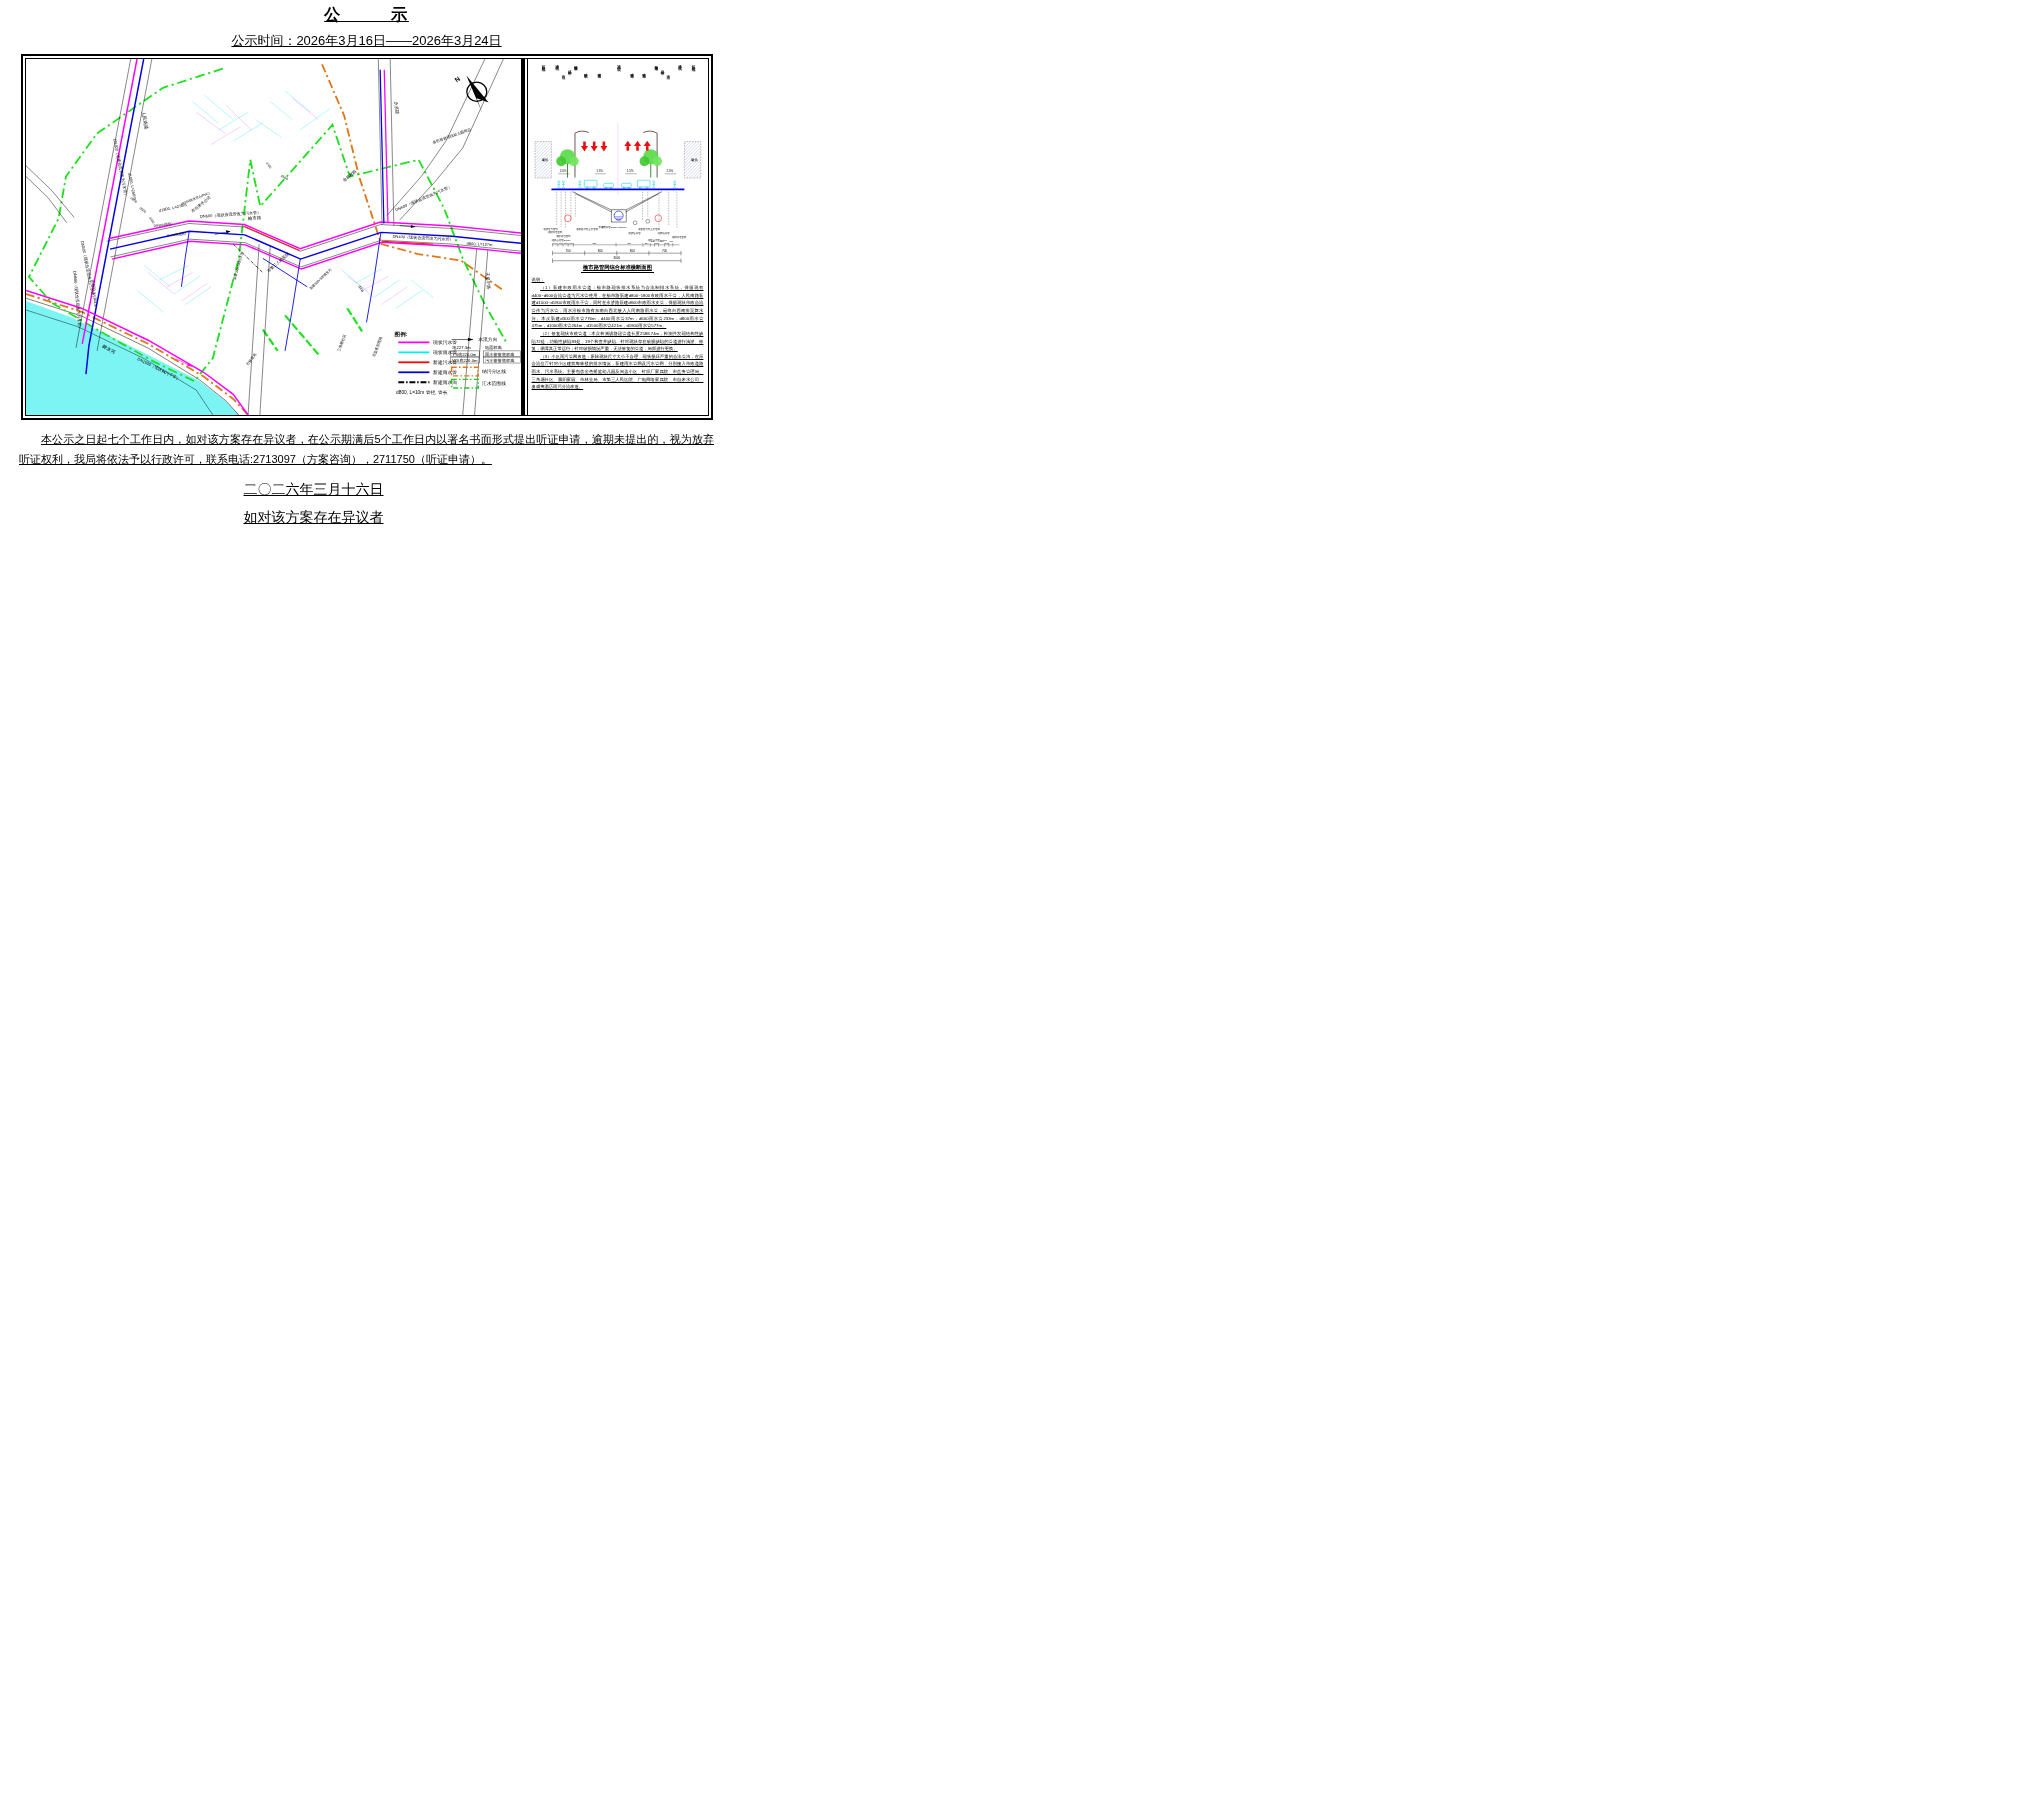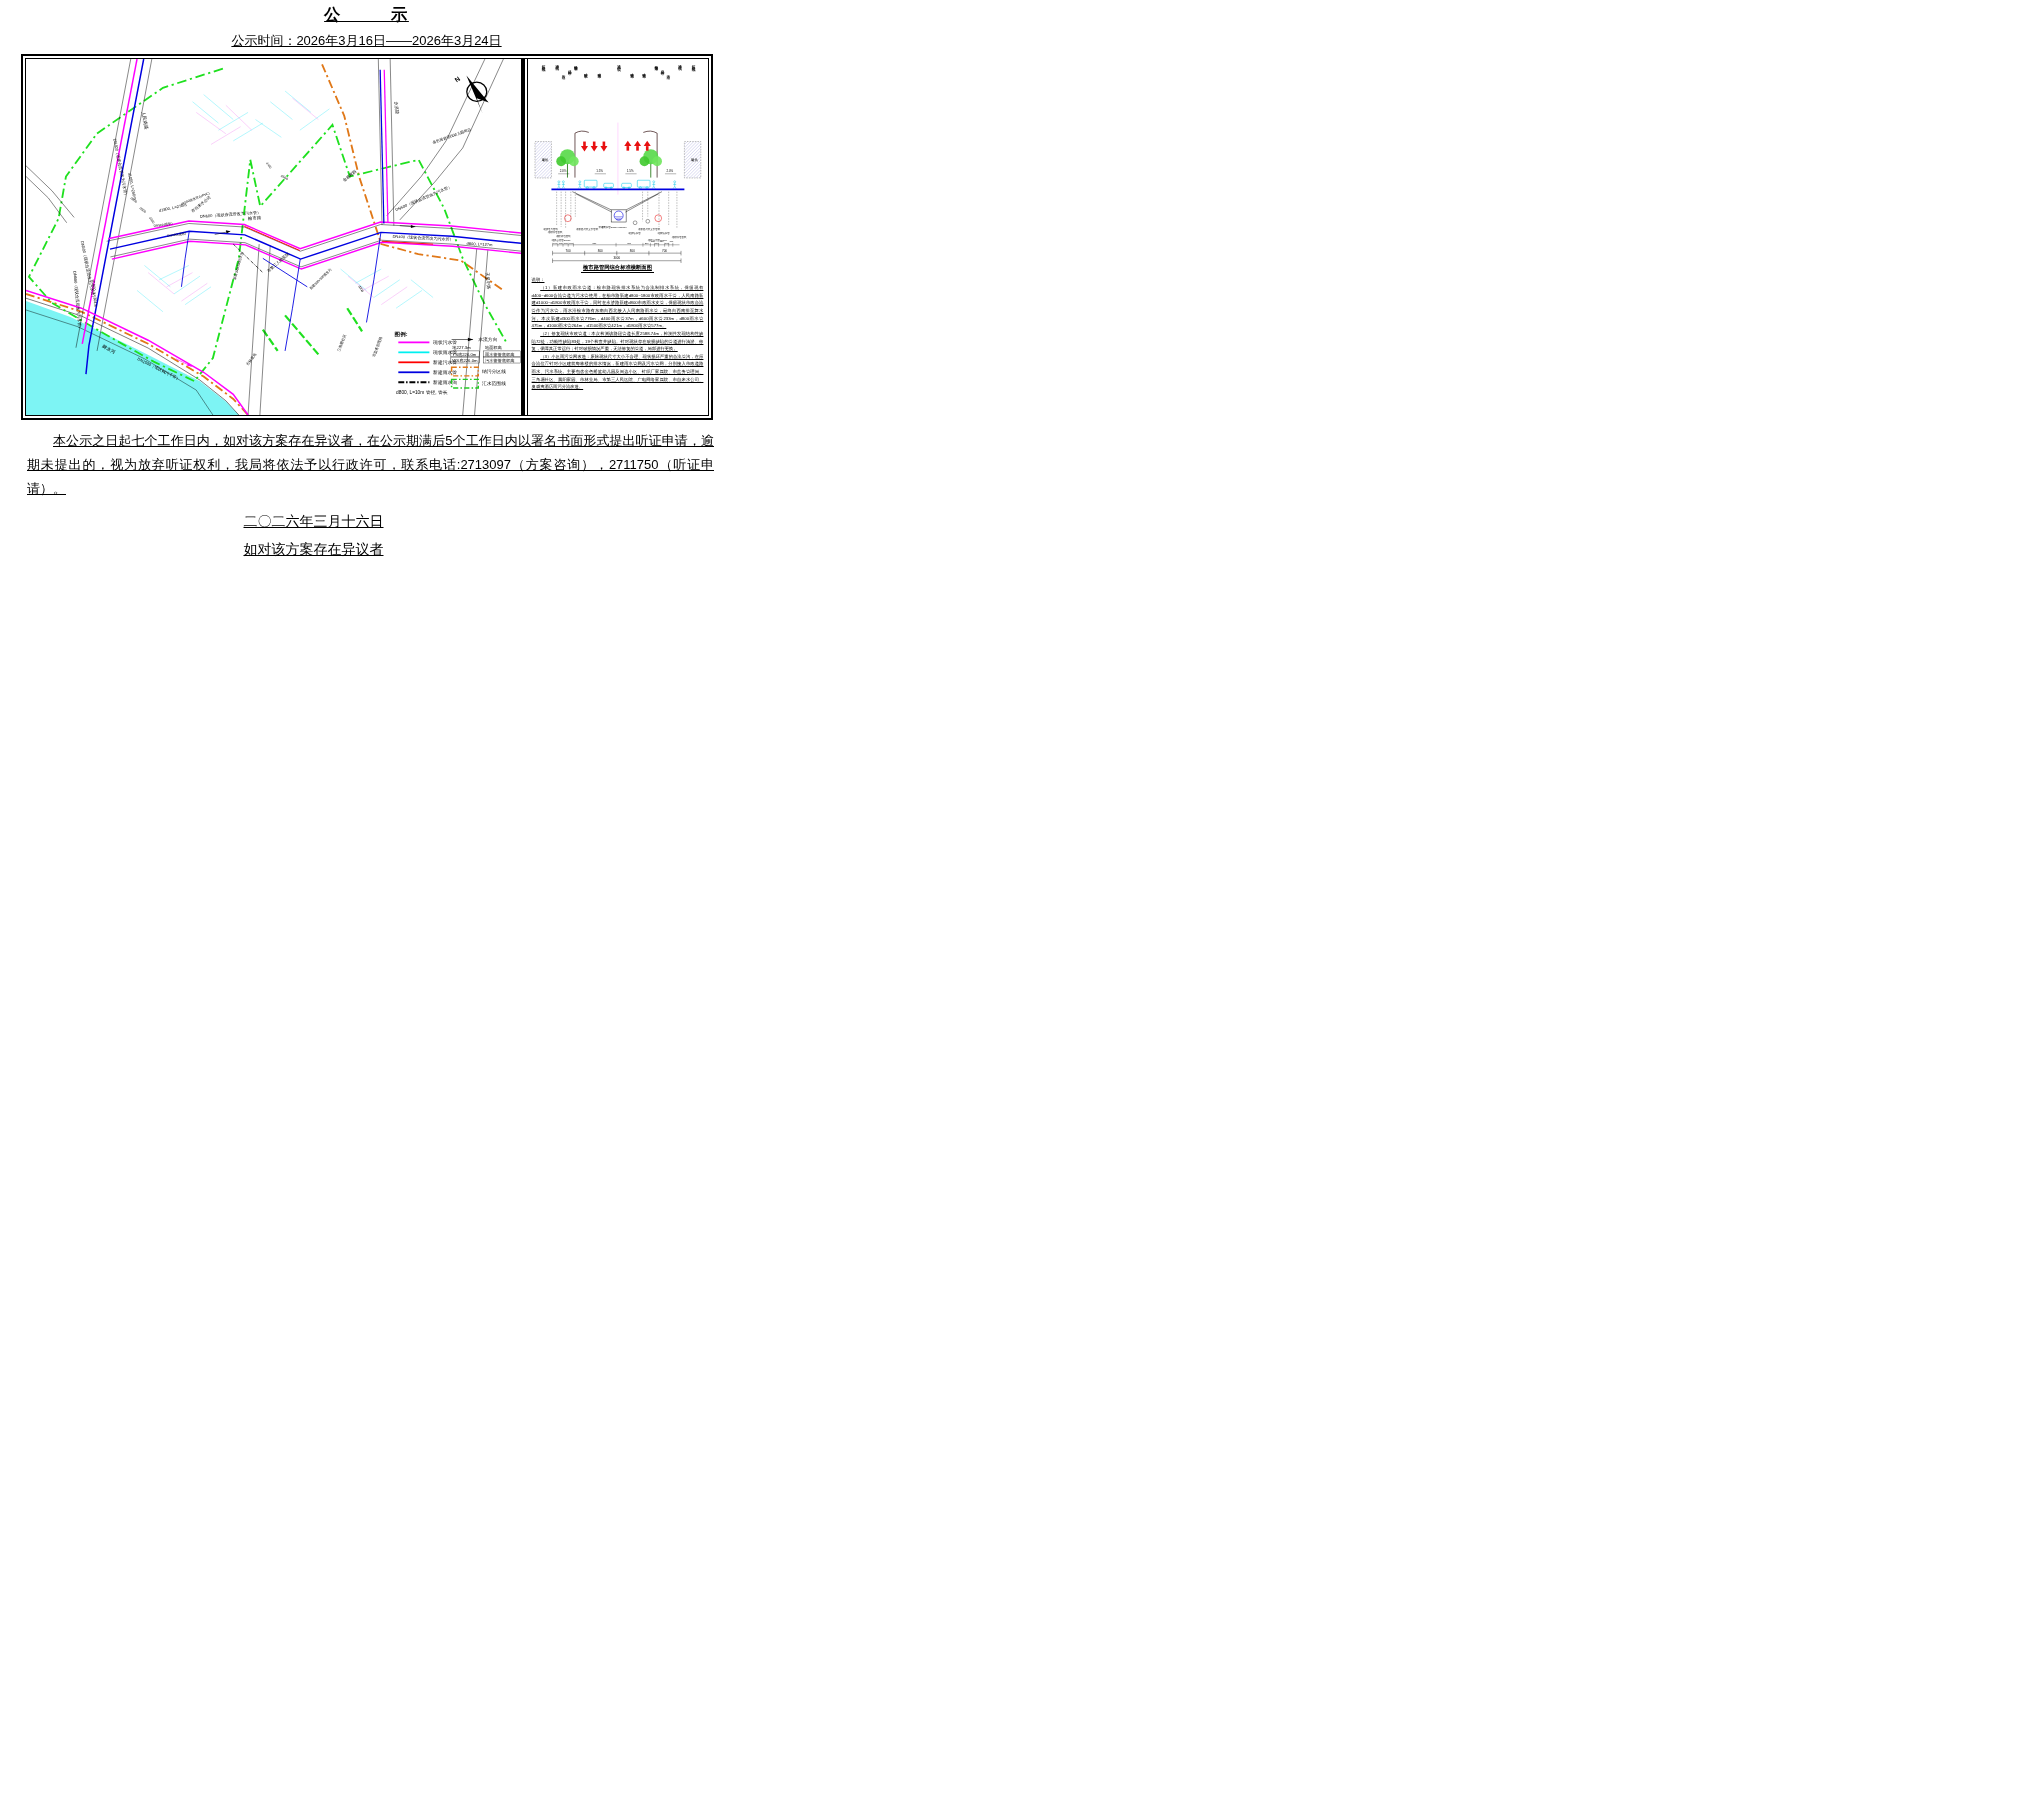--- a/index.html
+++ b/index.html
@@ -16,21 +16,21 @@
   .divider { width:3.7px; background:#000; }
   .divider2 { width:0.8px; background:#000; margin-left:1.6px; }
   .right-panel { width:180px; padding:2.4px 4.1px 1.6px 4.1px; display:flex; flex-direction:column; }
   .xsec-wrap { position:relative; height:202px; }
   .xsec-wrap svg { position:absolute; left:0; top:35px; width:100%; height:167px; }
   .xsec-toplabel { position:absolute; writing-mode:vertical-rl; font-size:3.7px; letter-spacing:0.4px; top:0.8px; }
   .xsec-title { text-align:center; font-size:5.3px; font-weight:bold; margin:0.8px auto 2.4px auto; border-bottom:1.2px double #000; display:table; padding:0 2.4px 1.2px 2.4px; }
   .notes { font-size:4.3px; line-height:1.78; text-align:justify; }
   .notes .nh { margin-bottom:0.8px; }
   .notes p { text-indent:2em; }
-  .footer-par { margin:9px 19px 0 27px; font-size:13px; line-height:1.85; text-indent:2em; text-align:justify; }
+  .footer-par { margin:9px 19px 0 19px; font-size:11px; line-height:1.85; text-indent:2em; text-align:justify; }
   .sign { text-align:center; padding-right:106px; font-size:14px; line-height:2.0; margin-top:5.7px; }
   text { fill:#000; }
 </style>
 </head>
 <body>
 
 <div class="page">
 
   <div class="main-title">公        示</div>
   <div class="notice-period">公示时间：2026年3月16日——2026年3月24日</div>

